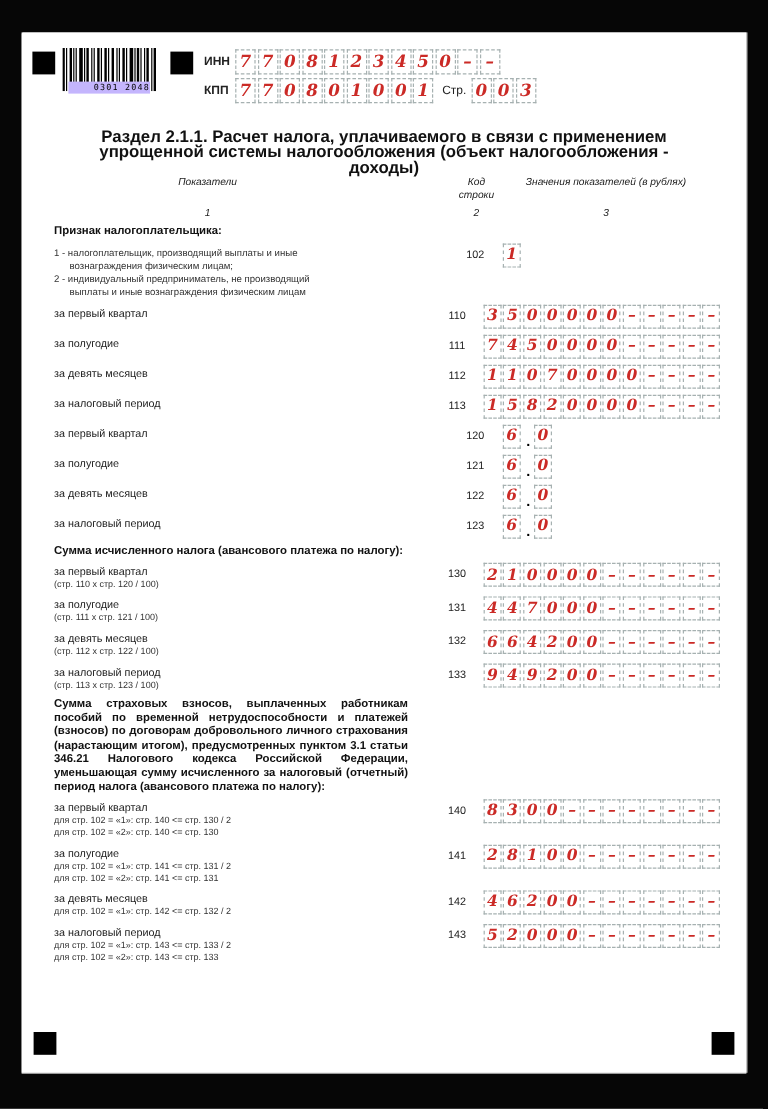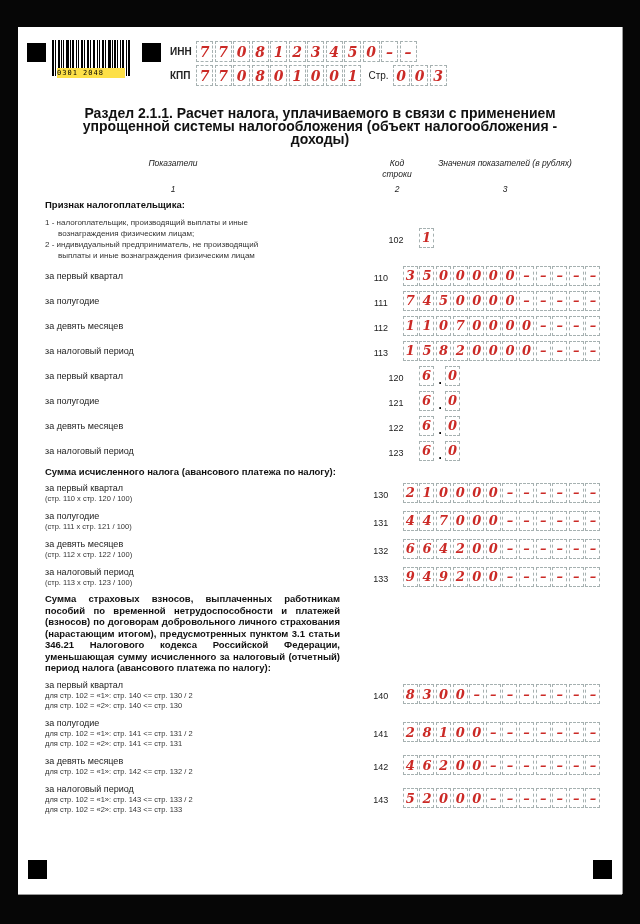--- a/index.html
+++ b/index.html
@@ -16,58 +16,58 @@
   
   .hdr{position:relative;height:52px;margin-top:13px;}
   .reg-square{position:absolute;width:19px;height:19px;background:#000;}
   .sq-a{left:9px;top:3px;}
   .sq-b{left:124px;top:3px;}
   .sq-bl{left:10px;top:833px;}
   .sq-br{left:575px;top:833px;}
   .barcode{position:absolute;left:34px;top:0;width:78px;height:38px;}
   .barcode svg{display:block;}
   .barcode-digits{
-    position:absolute;left:5px;right:5px;bottom:0;height:10px;background:#fde047;
+    position:absolute;left:5px;right:5px;bottom:0;height:10px;background:#c4b5fd;
     font-family:"DejaVu Sans Mono", monospace;font-size:7px;line-height:10px;
-    letter-spacing:1px;text-align:left;color:#000;
+    letter-spacing:1px;text-align:right;color:#000;
   }
   .id-block{position:absolute;left:152px;top:1px;}
   .id-row{display:flex;align-items:center;margin-bottom:3px;}
   .id-label{font-size:10px;font-weight:bold;width:26px;color:#222;}
   .id-label.str{width:auto;margin:0 4px 0 6px;font-weight:normal;font-size:10px;}
   .cells{display:inline-flex;align-items:flex-start;}
   .cell{
     box-sizing:border-box;width:15px;height:20px;margin-right:1.6px;
     border:1px dashed #a6b1b1;display:inline-flex;align-items:center;justify-content:center;
     font-family:"DejaVu Serif", serif;font-style:italic;font-weight:bold;
     font-size:13px;color:#cb2a26;background:#fff;
   }
   .cell.lg{width:17px;height:21px;margin-right:1.5px;font-size:14px;}
   .rate-dot{color:#000;font-weight:bold;font-size:12px;margin:0 3px;align-self:flex-end;line-height:12px;}
   
   .title{
     width:530px;margin:15px auto 0 auto;text-align:center;
     font-size:14px;font-weight:bold;line-height:13px;
   }
-  .table-head{position:relative;height:38px;margin-top:12px;font-style:italic;font-size:8.5px;color:#222;}
+  .table-head{position:relative;height:38px;font-style:italic;font-size:8.5px;color:#222;}
   .th{position:absolute;text-align:center;line-height:11px;}
   .th1{left:75px;top:0;width:160px;}
   .th2{left:346px;top:0;width:66px;}
   .th3{left:387px;top:0;width:200px;}
   .tn1{left:75px;top:26px;width:160px;}
   .tn2{left:346px;top:26px;width:66px;}
   .tn3{left:387px;top:26px;width:200px;}
   
   .content{padding:0 20px 0 27px;}
   .section{margin-top:3px;}
   .sec-heading{
     font-size:9.5px;font-weight:bold;line-height:11.5px;max-width:295px;
     text-align:justify;margin-bottom:4px;
   }
-  .row{display:flex;align-items:center;margin-bottom:5px;}
+  .row{display:flex;align-items:flex-start;margin-bottom:5px;}
   .row-label{width:328px;box-sizing:border-box;padding-top:2px;}
   .label{font-size:9px;line-height:11px;color:#222;}
   .note{font-size:7.5px;line-height:10px;color:#333;}
   .sec-0 .row-label .note{font-size:8px;line-height:11px;}
   .sec-0 .row-label .note:nth-child(even){padding-left:13px;}
   .row-code{width:46px;text-align:center;font-size:9px;padding-top:4px;color:#222;}
   .row-value{display:inline-flex;}
 </style>
 </head>
 <body>

